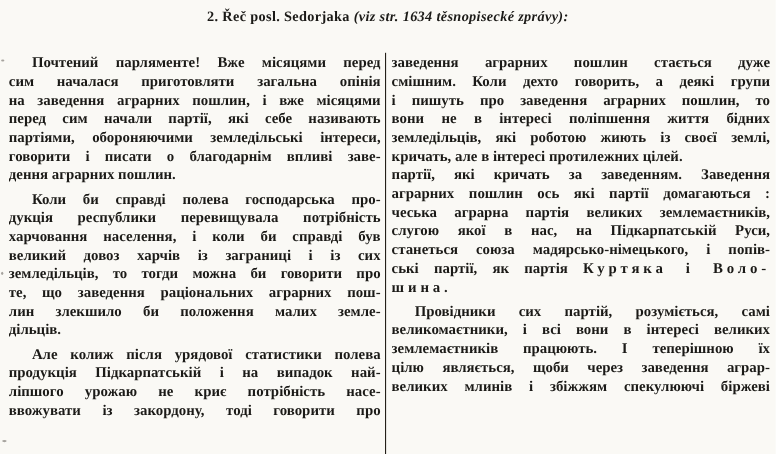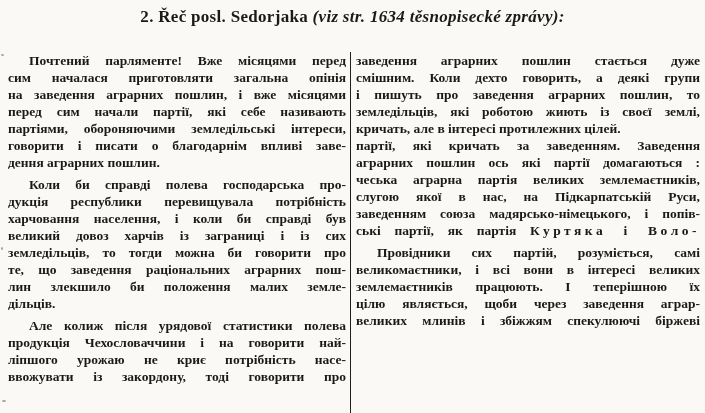--- a/index.html
+++ b/index.html
@@ -10,21 +10,21 @@
     width: 705px;
     height: 413px;
     background: var(--paper, #faf9f5);
     overflow: hidden;
     font-family: "Liberation Serif", "DejaVu Serif", serif;
     color: var(--ink, #1b1a17);
   }
   .title {
     margin-top: 7px;
     text-align: center;
-    font-size: 17px;
+    font-size: 13px;
     font-weight: bold;
     letter-spacing: 0.3px;
   }
   .title .t-ref {
     font-style: italic;
   }
   .columns {
     display: flex;
     align-items: stretch;
     margin-top: 25px;
@@ -83,37 +83,39 @@
         <div class="line para-end"><span>дення аграрних пошлин.</span></div>
         <div class="line indent"><span>Коли би справді полева господарська про-</span></div>
         <div class="line"><span>дукція республики перевищувала потрібність</span></div>
         <div class="line"><span>харчовання населення, і коли би справді був</span></div>
         <div class="line"><span>великий довоз харчів із заграниці і із сих</span></div>
         <div class="line"><span>земледільців, то тогди можна би говорити про</span></div>
         <div class="line"><span>те, що заведення раціональних аграрних пош-</span></div>
         <div class="line"><span>лин злекшило би положення малих земле-</span></div>
         <div class="line para-end"><span>дільців.</span></div>
         <div class="line indent"><span>Але колиж після урядової статистики полева</span></div>
-        <div class="line"><span>продукція Чехословаччини і на говорити най-</span></div>
+        <div class="line"><span>продукція Підкарпатській і на випадок най-</span></div>
         <div class="line"><span>ліпшого урожаю не криє потрібність насе-</span></div>
         <div class="line"><span>ввожувати із закордону, тоді говорити про</span></div>
       </div>
     <div class="divider"></div>
     <div class="col col-right">
         <div class="line"><span>заведення аграрних пошлин стається дуже</span></div>
         <div class="line"><span>смішним. Коли дехто говорить, а деякі групи</span></div>
         <div class="line"><span>і пишуть про заведення аграрних пошлин, то</span></div>
+        <div class="line"><span>вони не в інтересі поліпшення життя бідних</span></div>
         <div class="line"><span>земледільців, які роботою жиють із своєї землі,</span></div>
         <div class="line para-end"><span>кричать, але в інтересі протилежних цілей.</span></div>
         <div class="line"><span>партії, які кричать за заведенням. Заведення</span></div>
         <div class="line"><span>аграрних пошлин ось які партії домагаються :</span></div>
         <div class="line"><span>чеська аграрна партія великих землемаєтників,</span></div>
         <div class="line"><span>слугою якої в нас, на Підкарпатській Руси,</span></div>
-        <div class="line"><span>заведенням союза мадярсько-німецького, і попів-</span></div>
+        <div class="line"><span>станеться союза мадярсько-німецького, і попів-</span></div>
         <div class="line"><span>ські партії, як партія </span><span class="sperr">Куртяка і Воло-</span></div>
+        <div class="line para-end"><span class="sperr">шина.</span></div>
         <div class="line indent"><span>Провідники сих партій, розуміється, самі</span></div>
         <div class="line"><span>великомаєтники, і всі вони в інтересі великих</span></div>
         <div class="line"><span>землемаєтників працюють. І теперішною їх</span></div>
         <div class="line"><span>цілю являється, щоби через заведення аграр-</span></div>
         <div class="line"><span>великих млинів і збіжжям спекулюючі біржеві</span></div>
       </div>
   </div>
 
   <div class="speck" style="left:1px; top:54px; width:3px; height:2px;"></div>
   <div class="speck" style="left:1px; top:247px; width:2px; height:3px;"></div>

